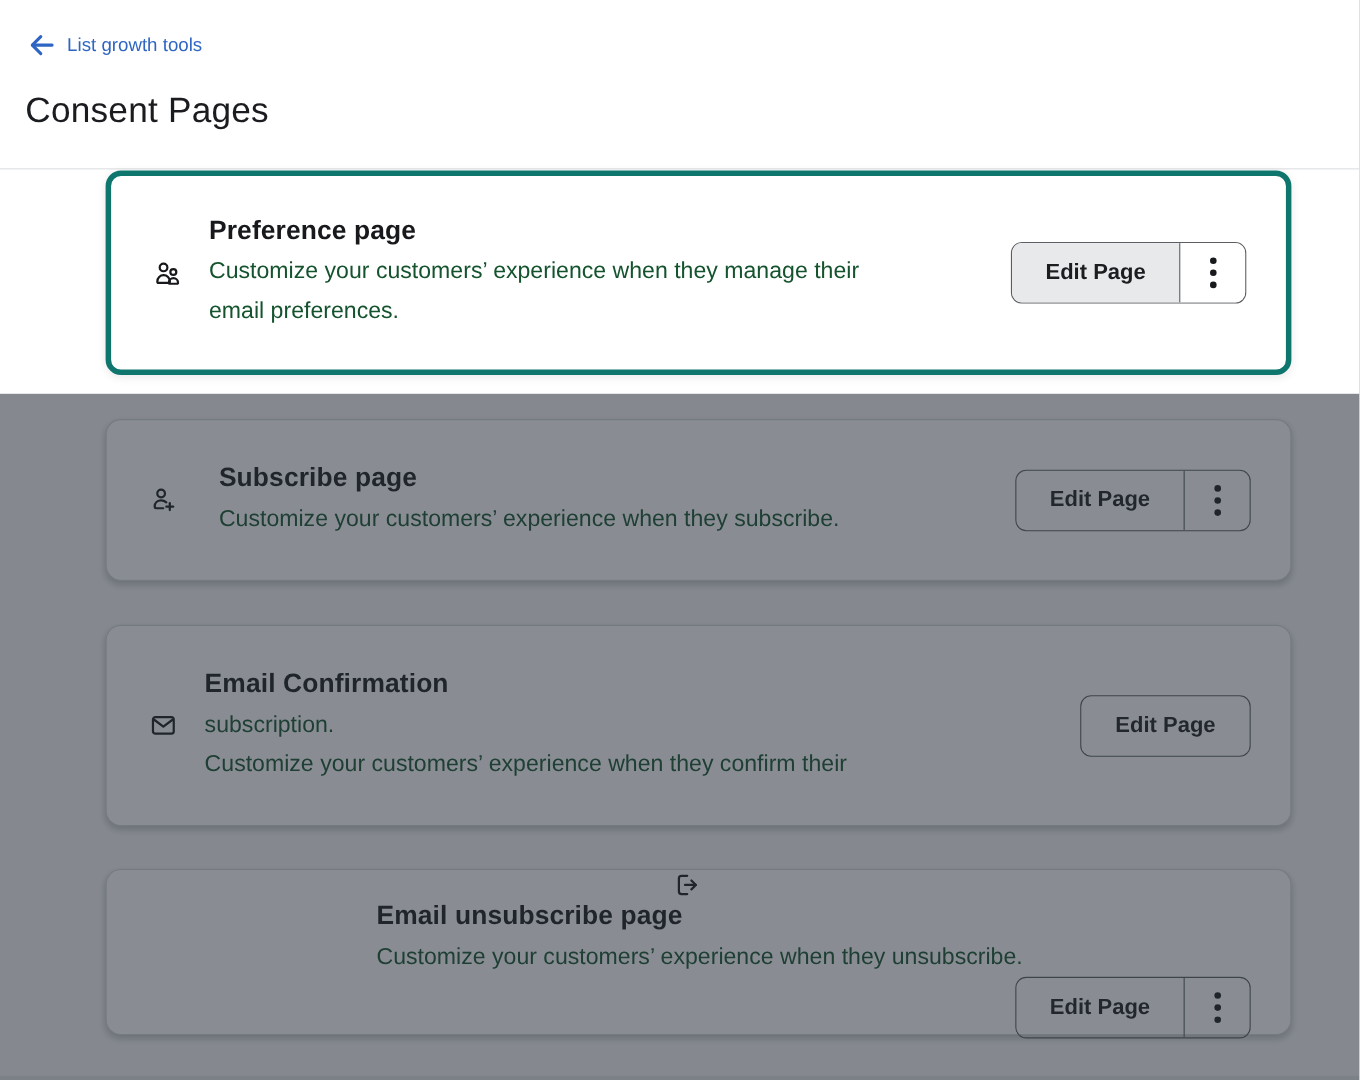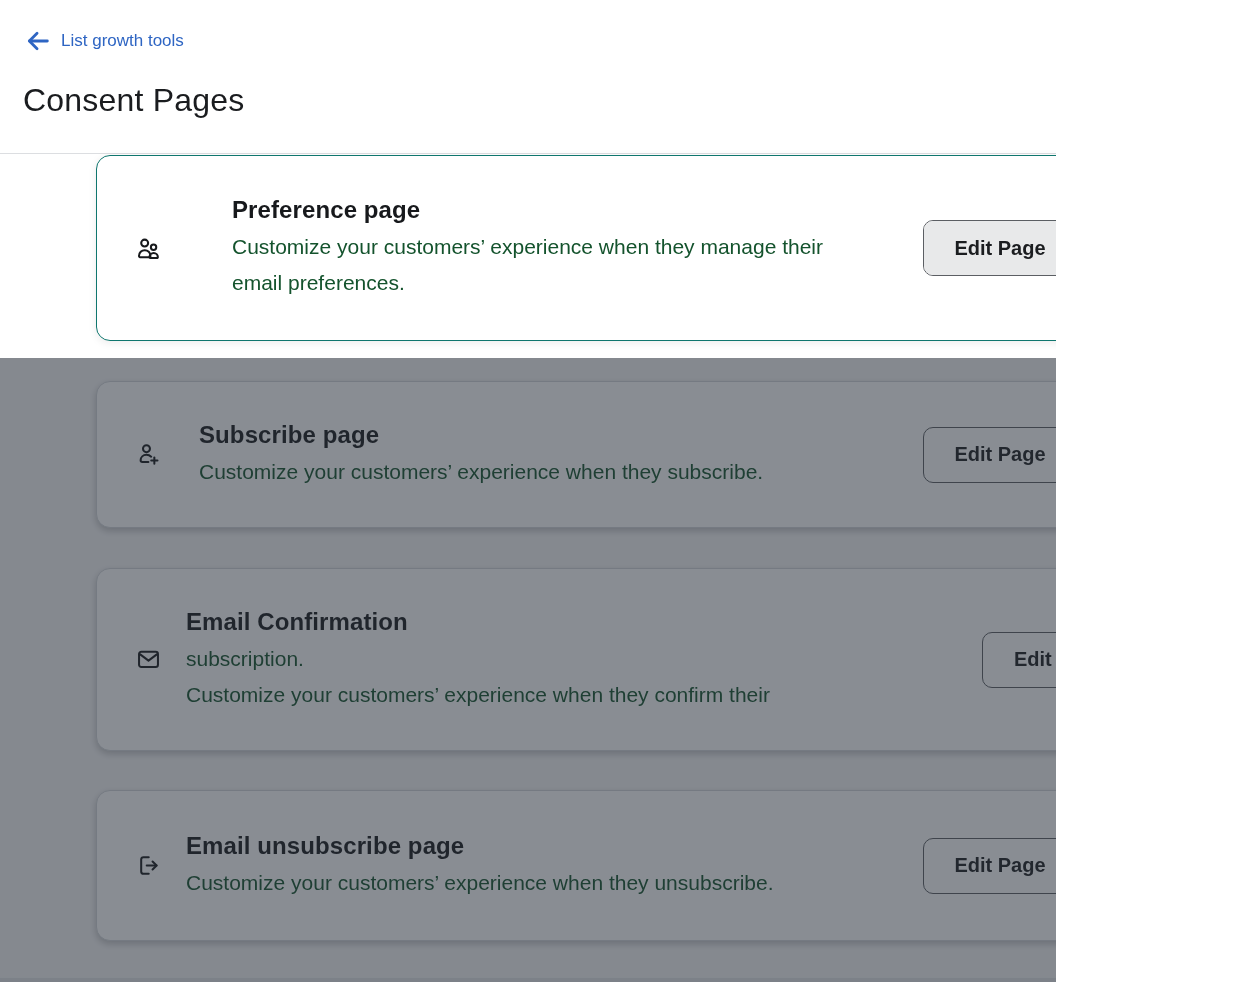--- a/index.html
+++ b/index.html
@@ -1,19 +1,19 @@
 <!DOCTYPE html>
 <html><head>
 <meta charset="utf-8">
 <style>
   * { margin: 0; padding: 0; box-sizing: border-box; }
   html, body { width: 1236px; height: 982px; }
   body { font-family: "Liberation Sans", sans-serif; background: #ffffff; }
 
-  .page { position: relative; width: 1056px; height: 982px; background: #ffffff; overflow: hidden; }
+  .page { position: relative; width: 1236px; height: 982px; background: #ffffff; overflow: hidden; }
 
   
   .back-link {
     position: absolute; left: 24px; top: 27px;
     display: flex; align-items: center; gap: 9px;
     color: #2e65c3; font-size: 17px; font-weight: 400; cursor: pointer;
   }
   .back-link svg { display: block; }
   .page-title {
     position: absolute; left: 23px; top: 82px;
@@ -25,24 +25,24 @@
   .dim-bg { position: absolute; top: 358px; left: 0; width: 100%; height: 624px; background: #f6f6f7; }
   .bottom-strip { position: absolute; top: 977px; left: 0; width: 100%; height: 5px; background: #e3e5e7; border-top: 1px solid #f4f5f6; }
 
   
   .card {
     position: absolute; left: 96px; width: 1078px;
     background: #ffffff; border-radius: 14px;
     display: flex; align-items: center;
     padding: 0 36px 0 38px;
   }
-  .card-highlight { top: 155px; height: 186px; border: 1px solid #0f766e; box-shadow: 0 2px 8px rgba(0,0,0,0.08); z-index: 2; gap: 46px; }
+  .card-highlight { top: 155px; height: 186px; border: 5px solid #0f766e; box-shadow: 0 2px 8px rgba(0,0,0,0.08); z-index: 2; }
   .card-2 { top: 381px; height: 147px; gap: 13px; }
   .card-3 { top: 568px; height: 183px; }
-  .card-4 { top: 790px; height: 151px; }
+  .card-4 { top: 790px; height: 151px; flex-direction: column; }
   .dim-card { border: 1px solid #d3d6d9; box-shadow: 0 3px 7px rgba(0,0,0,0.22); }
 
   .card-icon { flex: none; width: 27px; height: 27px; margin-right: 24px; color: #17191c; }
   .card-icon svg { display: block; width: 27px; height: 27px; }
 
   .card-text { flex: 1; min-width: 0; }
   .card-title { font-size: 24px; font-weight: 700; color: #17191c; line-height: 30px; margin-bottom: 4px; letter-spacing: 0.1px; }
   .card-desc { font-size: 21px; color: #14532d; line-height: 36px; }
   .desc-line { display: block; }
 

